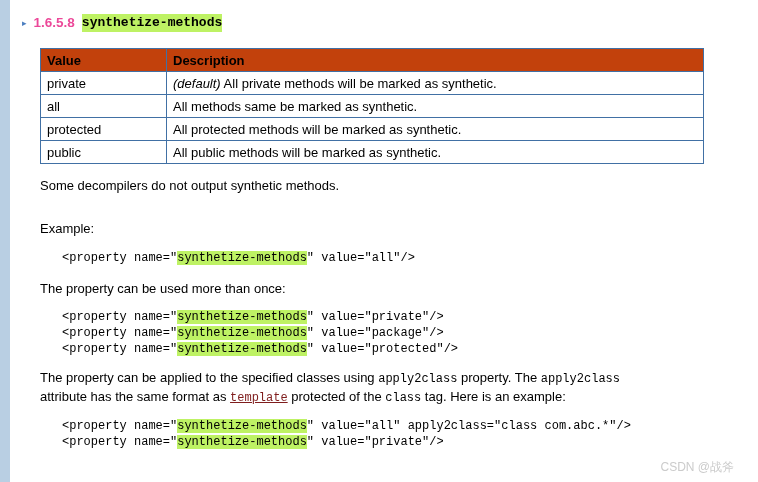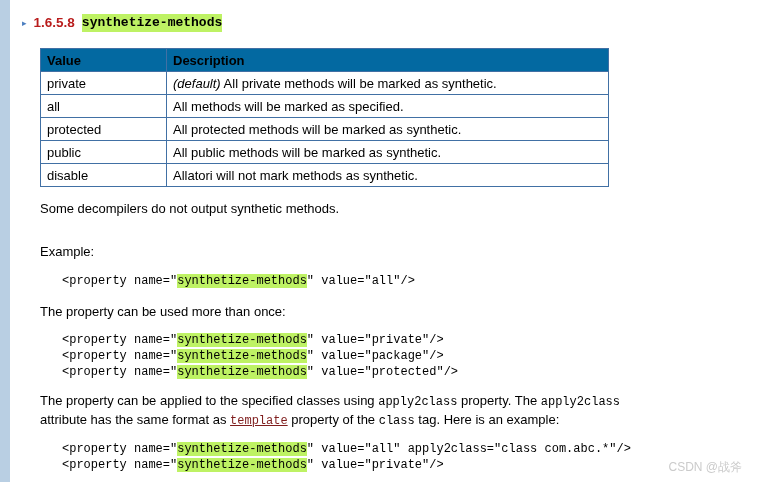--- a/index.html
+++ b/index.html
@@ -14,38 +14,38 @@
   }
   .left-strip {
     position:absolute; left:0; top:0;
     width:10px; height:482px;
     background:#b9cfe3;
   }
   .content { position:absolute; left:22px; top:14px; width:714px; }
 
   .heading { display:flex; align-items:center; font-size:13.5px; line-height:18px; }
   .arrow { color:#4a7dbf; font-size:9px; margin-right:7px; }
-  .num { color:#b91c1c; font-weight:bold; margin-right:7px; }
+  .num { color:#ec4899; font-weight:bold; margin-right:7px; }
 
   code, .mono { font-family:"Liberation Mono","DejaVu Sans Mono",monospace; }
   .hl { background:#bef264; }
   .title { font-size:13px; font-weight:bold; }
 
   table { border-collapse:collapse; margin:16px 0 0 18px; }
   th, td {
     border:1px solid #4170a4;
     height:23px;
     padding:2px 6px;
     vertical-align:middle;
     text-align:left;
     font-size:13px;
   }
-  th { background:#0369a1; font-weight:bold; }
+  th { background:#c2410c; font-weight:bold; }
   .col-value { width:126px; }
-  .col-desc  { width:442px; }
+  .col-desc  { width:537px; }
   td em { font-style:italic; }
 
   p.body-text { margin:15px 0 0 18px; line-height:15px; width:625px; }
   p.wrap { line-height:17px; margin-top:12px; }
 
   .code-block { margin:14px 0 0 40px; }
   .code-block.tight { margin-top:13px; }
   .code-line {
     font-family:"Liberation Mono","DejaVu Sans Mono",monospace;
     font-size:12px;
@@ -57,21 +57,21 @@
   a.tlink {
     font-family:"Liberation Mono","DejaVu Sans Mono",monospace;
     font-size:12px;
     color:#7f1d1d;
     text-decoration:underline;
     cursor:pointer;
   }
 
   .watermark {
     position:absolute;
-    right:16px; bottom:6px;
+    right:24px; bottom:6px;
     color:#cbcbcb;
     font-size:12px;
   }
 </style>
 </head>
 <body>
 
 <div class="left-strip"></div>
 
 <div class="content">
@@ -89,54 +89,50 @@
         <th class="col-desc">Description</th>
       </tr>
     </thead>
     <tbody>
       <tr>
         <td>private</td>
         <td><em>(default)</em><span> All private methods will be marked as synthetic.</span></td>
       </tr>
       <tr>
         <td>all</td>
-        <td><span>All methods will be marked as specified.</span></td>
+        <td><span>All methods same be marked as synthetic.</span></td>
       </tr>
       <tr>
         <td>protected</td>
         <td><span>All protected methods will be marked as synthetic.</span></td>
       </tr>
       <tr>
         <td>public</td>
         <td><span>All public methods will be marked as synthetic.</span></td>
-      </tr>
-      <tr>
-        <td>disable</td>
-        <td><span>Allatori will not mark methods as synthetic.</span></td>
       </tr>
     </tbody>
   </table>
 
   <p class="body-text" style="margin-top:14px;">Some decompilers do not output synthetic methods.</p>
 
   <p class="body-text" style="margin-top:28px;">Example:</p>
 
   <div class="code-block">
     <div class="code-line"><span>&lt;property name="</span><span class="hl">synthetize-methods</span><span>" value="all"/&gt;</span></div>
   </div>
 
   <p class="body-text">The property can be used more than once:</p>
 
   <div class="code-block tight">
     <div class="code-line"><span>&lt;property name="</span><span class="hl">synthetize-methods</span><span>" value="private"/&gt;</span></div>
     <div class="code-line"><span>&lt;property name="</span><span class="hl">synthetize-methods</span><span>" value="package"/&gt;</span></div>
     <div class="code-line"><span>&lt;property name="</span><span class="hl">synthetize-methods</span><span>" value="protected"/&gt;</span></div>
   </div>
 
-  <p class="body-text wrap"><span>The property can be applied to the specified classes using </span><code>apply2class</code><span> property. The </span><code>apply2class</code><span> attribute has the same format as </span><a class="tlink">template</a><span> property of the </span><code>class</code><span> tag. Here is an example:</span></p>
+  <p class="body-text wrap"><span>The property can be applied to the specified classes using </span><code>apply2class</code><span> property. The </span><code>apply2class</code><span> attribute has the same format as </span><a class="tlink">template</a><span> protected of the </span><code>class</code><span> tag. Here is an example:</span></p>
 
   <div class="code-block" style="margin-top:11px;">
     <div class="code-line"><span>&lt;property name="</span><span class="hl">synthetize-methods</span><span>" value="all" apply2class="class com.abc.*"/&gt;</span></div>
     <div class="code-line"><span>&lt;property name="</span><span class="hl">synthetize-methods</span><span>" value="private"/&gt;</span></div>
   </div>
 
 </div>
 
 <div class="watermark">CSDN @战斧</div>
 

